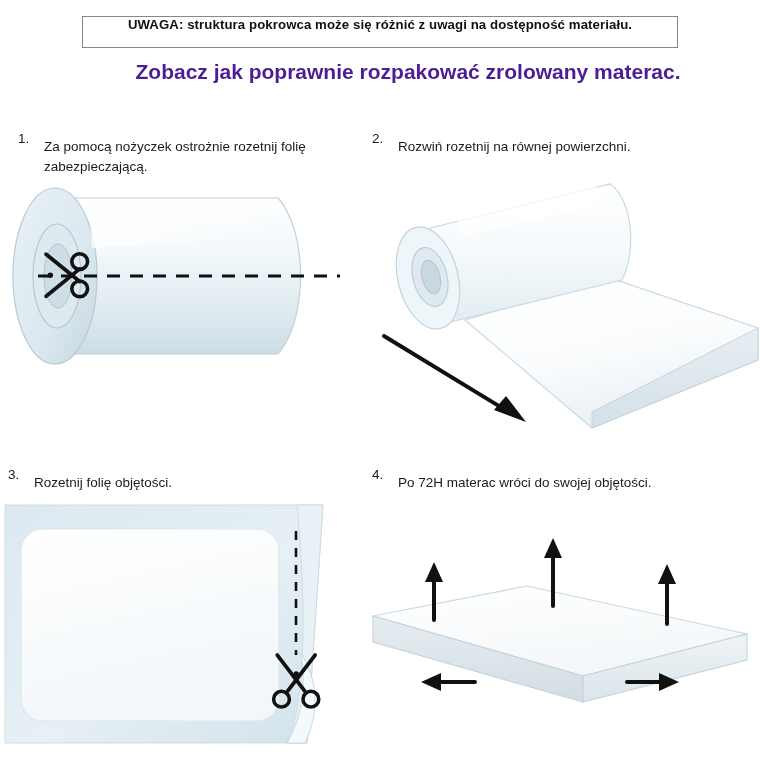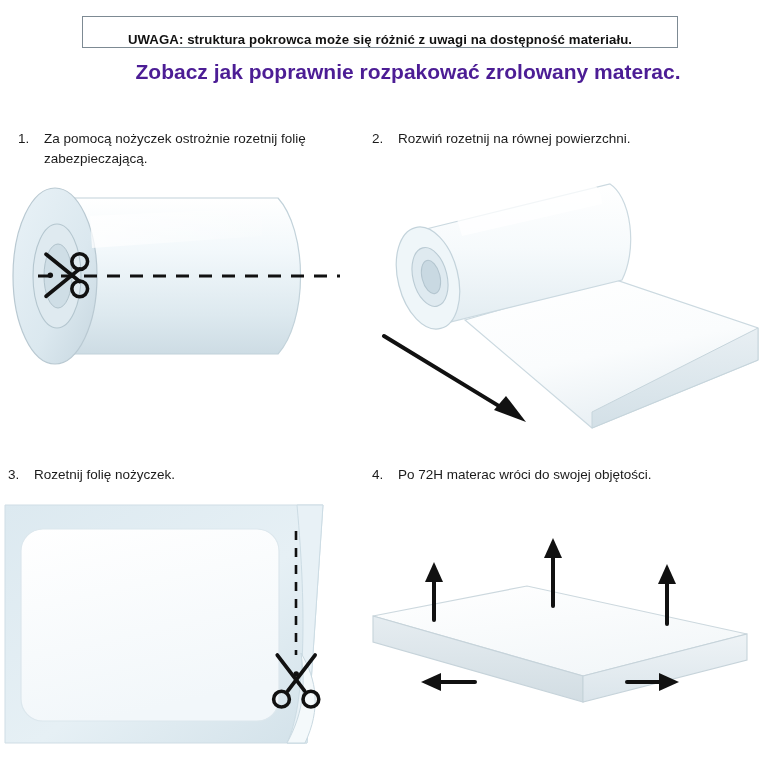--- a/index.html
+++ b/index.html
@@ -24,21 +24,21 @@
   
   .notice {
     position: absolute;
     left: 82px;
     top: 16px;
     width: 596px;
     height: 32px;
     border: 1px solid #7d8a93;
     background: #ffffff;
     display: flex;
-    align-items: flex-end;
+    align-items: flex-start;
     justify-content: center;
     box-sizing: border-box;
   }
   .notice-text {
     font-size: 13.2px;
     font-weight: bold;
     letter-spacing: 0.1px;
     color: #111111;
     white-space: nowrap;
   }
@@ -66,20 +66,21 @@
   .step-caption .num {
     position: absolute;
     left: 0;
     top: 0;
     width: 26px;
     text-align: left;
   }
   .step-caption .txt {
     display: block;
     margin-left: 26px;
+    margin-top: 8px;
   }
 
   #cap1 { left: 18px;  top: 129px; width: 330px; }
   #cap2 { left: 372px; top: 129px; width: 350px; }
   #cap3 { left: 8px;   top: 465px; width: 330px; }
   #cap4 { left: 372px; top: 465px; width: 360px; }
 
   
   .panel { position: absolute; }
 
@@ -182,21 +183,21 @@
 
       <g>
         <line x1="24" y1="176" x2="152" y2="254" stroke="#111111" stroke-width="4" stroke-linecap="round"></line>
         <polygon points="166,262 134,250 146,236" fill="#111111"></polygon>
       </g>
     </svg>
   </div>
 
   <div class="step-caption" id="cap3">
     <span class="num">3.</span>
-    <span class="txt">Rozetnij folię nożyczek.</span>
+    <span class="txt">Rozetnij folię objętości.</span>
   </div>
 
   <div class="panel" id="panel3">
     <svg width="335" height="245" viewBox="0 0 335 245">
       <defs>
         <linearGradient id="foilBg" x1="0" y1="0" x2="1" y2="1">
           <stop offset="0%" stop-color="#dce9f0"></stop>
           <stop offset="55%" stop-color="#e6f0f5"></stop>
           <stop offset="100%" stop-color="#d2e1e9"></stop>
         </linearGradient>

